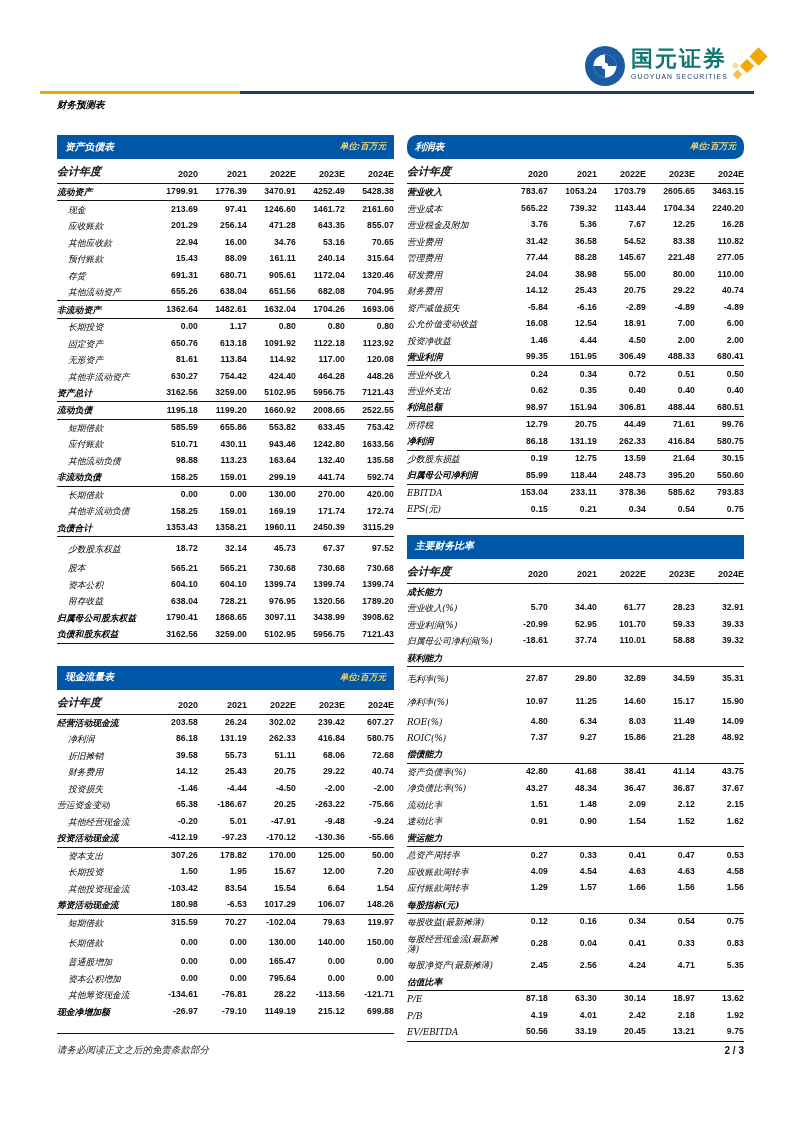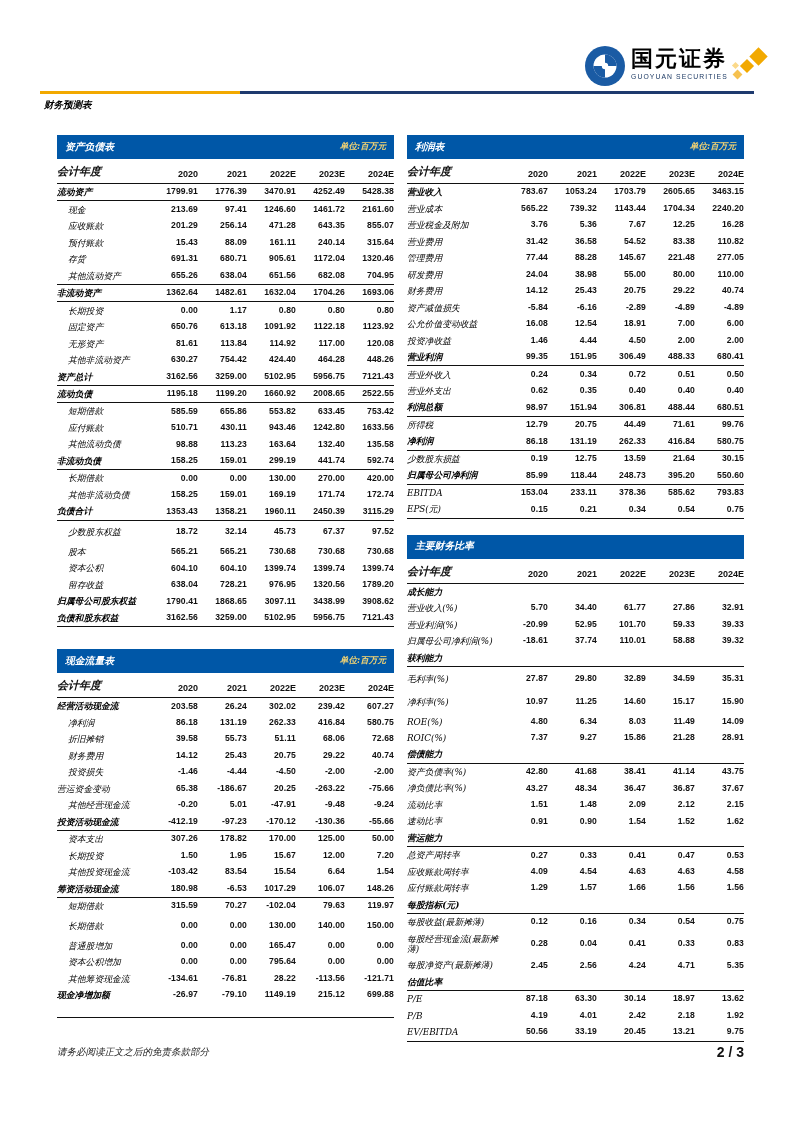--- a/index.html
+++ b/index.html
@@ -4,33 +4,33 @@
 <style>
   html,body{margin:0;padding:0;}
   body{
     width:793px;height:1122px;position:relative;background:#ffffff;
     font-family:"DejaVu Serif",serif;color:#111;overflow:hidden;
   }
   
   .brand{position:absolute;top:45px;left:584px;display:flex;align-items:flex-start;}
   .brand-logo{width:42px;height:42px;flex:0 0 auto;}
   .brand-text{margin-left:5px;margin-top:2px;}
-  .brand-cn{font-size:22px;line-height:24px;font-weight:bold;color:#000000;letter-spacing:2px;font-family:Liberation Sans, sans-serif;}
+  .brand-cn{font-size:22px;line-height:24px;font-weight:bold;color:#0f766e;letter-spacing:2px;font-family:Liberation Sans, sans-serif;}
   .brand-en{font-size:6.8px;letter-spacing:1.1px;color:#16345f;font-family:"Liberation Sans",sans-serif;margin-top:2px;}
   .diamonds{position:relative;width:36px;height:36px;margin-left:4px;margin-top:4px;}
   .diamonds i{position:absolute;display:block;transform:rotate(45deg);}
   .d1{width:7px;height:7px;left:2px;top:22px;background:#f6c14f;}
   .d2{width:10px;height:10px;left:10px;top:12px;background:#f2a900;}
   .d3{width:13px;height:13px;left:20px;top:1px;background:#f2a900;}
   .d4{width:5px;height:5px;left:1px;top:14px;background:#fbd98a;}
   .header-rule{position:absolute;top:91px;left:40px;width:714px;height:3px;display:flex;}
   .header-rule .gold{width:200px;height:3px;}
   .header-rule .navy{flex:1;height:3px;}
   
-  .page-title{position:absolute;top:99px;left:44px;font-size:9.5px;font-weight:bold;font-style:italic;color:#000;}
+  .page-title{position:absolute;top:99px;left:57px;font-size:9.5px;font-weight:bold;font-style:italic;color:#000;}
   
   .content{position:absolute;top:115px;left:57px;width:687px;display:flex;gap:13px;margin-top:20px;}
   .col{width:337px;}
   .tblock{width:337px;}
   .tblock.gap22{margin-top:22px;}
   .tblock.gap16{margin-top:16px;}
   .band{height:24px;display:flex;justify-content:space-between;align-items:center;padding:0 8px;box-sizing:border-box;}
   .band .bt{color:#fff;font-weight:bold;font-style:italic;font-size:9.8px;}
   .band .bu{font-style:italic;font-size:8.6px;font-weight:bold;}
   table{width:100%;border-collapse:collapse;table-layout:fixed;}
@@ -43,21 +43,21 @@
   tbody tr.tall td{padding:6.5px 0;}
   tbody tr.line td{border-bottom:1px solid #111;}
   td.lbl{font-size:8.8px;font-style:italic;font-weight:500;text-align:left;color:#000;}
   td.lbl.ind{padding-left:11px;}
   tr.bold td.lbl{font-weight:bold;}
   td.num{font-family:"Liberation Sans",sans-serif;font-weight:bold;font-size:8.6px;text-align:right;white-space:nowrap;letter-spacing:0.1px;}
   td.spacer{height:13px;padding:0;}
   
   .footer{position:absolute;top:1044px;left:57px;width:687px;display:flex;justify-content:space-between;align-items:center;gap:44px;}
   .footer .disc{font-size:9.5px;font-style:italic;color:#222;}
-  .footer .pn{font-size:14px;font-weight:bold;font-family:"Liberation Sans",sans-serif;color:#111;}
+  .footer .pn{font-size:10px;font-weight:bold;font-family:"Liberation Sans",sans-serif;color:#111;}
 </style>
 </head>
 <body>
 
 <div class="brand">
   <svg class="brand-logo" viewBox="0 0 42 42" xmlns="http://www.w3.org/2000/svg">
     <circle cx="21" cy="21" r="20" fill="#1a5ba4"></circle>
     <circle cx="21" cy="21" r="11.5" fill="#ffffff"></circle>
     <path d="M21 9.5 A11.5 11.5 0 0 1 32.5 21 L21 21 Z" fill="#1a5ba4"></path>
     <path d="M21 32.5 A11.5 11.5 0 0 1 9.5 21 L21 21 Z" fill="#1a5ba4"></path>
@@ -126,20 +126,28 @@
             </tr>
             <tr>
               <td class="lbl ind">应收账款</td>
               <td class="num">201.29</td>
               <td class="num">256.14</td>
               <td class="num">471.28</td>
               <td class="num">643.35</td>
               <td class="num">855.07</td>
             </tr>
             <tr>
+              <td class="lbl ind">其他应收款</td>
+              <td class="num">22.94</td>
+              <td class="num">16.00</td>
+              <td class="num">34.76</td>
+              <td class="num">53.16</td>
+              <td class="num">70.65</td>
+            </tr>
+            <tr>
               <td class="lbl ind">预付账款</td>
               <td class="num">15.43</td>
               <td class="num">88.09</td>
               <td class="num">161.11</td>
               <td class="num">240.14</td>
               <td class="num">315.64</td>
             </tr>
             <tr>
               <td class="lbl ind">存货</td>
               <td class="num">691.31</td>
@@ -490,21 +498,21 @@
             </tr>
             <tr class="line">
               <td colspan="6" class="spacer"></td>
             </tr>
           </tbody>
         </table>
     </div>
   </div>
   <div class="col">
     <div class="tblock">
-      <div class="band" style="background: rgb(0, 87, 167);">
+      <div class="band" style="background: rgb(0, 87, 167); border-radius: 10px;">
         <span class="bt">利润表</span>
         <span class="bu" style="color: rgb(247, 214, 114);">单位:百万元</span>
       </div>
       <table>
           <colgroup>
             <col class="c-label">
             <col class="c-num">
             <col class="c-num">
             <col class="c-num">
             <col class="c-num">
@@ -710,21 +718,21 @@
           </thead>
           <tbody>
             <tr class="bold">
               <td colspan="6" class="lbl">成长能力</td>
             </tr>
             <tr>
               <td class="lbl">营业收入(%)</td>
               <td class="num">5.70</td>
               <td class="num">34.40</td>
               <td class="num">61.77</td>
-              <td class="num">27.86</td>
+              <td class="num">28.23</td>
               <td class="num">32.91</td>
             </tr>
             <tr>
               <td class="lbl">营业利润(%)</td>
               <td class="num">-20.99</td>
               <td class="num">52.95</td>
               <td class="num">101.70</td>
               <td class="num">59.33</td>
               <td class="num">39.33</td>
             </tr>
@@ -762,21 +770,21 @@
               <td class="num">8.03</td>
               <td class="num">11.49</td>
               <td class="num">14.09</td>
             </tr>
             <tr>
               <td class="lbl">ROIC(%)</td>
               <td class="num">7.37</td>
               <td class="num">9.27</td>
               <td class="num">15.86</td>
               <td class="num">21.28</td>
-              <td class="num">28.91</td>
+              <td class="num">48.92</td>
             </tr>
             <tr class="line bold">
               <td colspan="6" class="lbl">偿债能力</td>
             </tr>
             <tr>
               <td class="lbl">资产负债率(%)</td>
               <td class="num">42.80</td>
               <td class="num">41.68</td>
               <td class="num">38.41</td>
               <td class="num">41.14</td>

